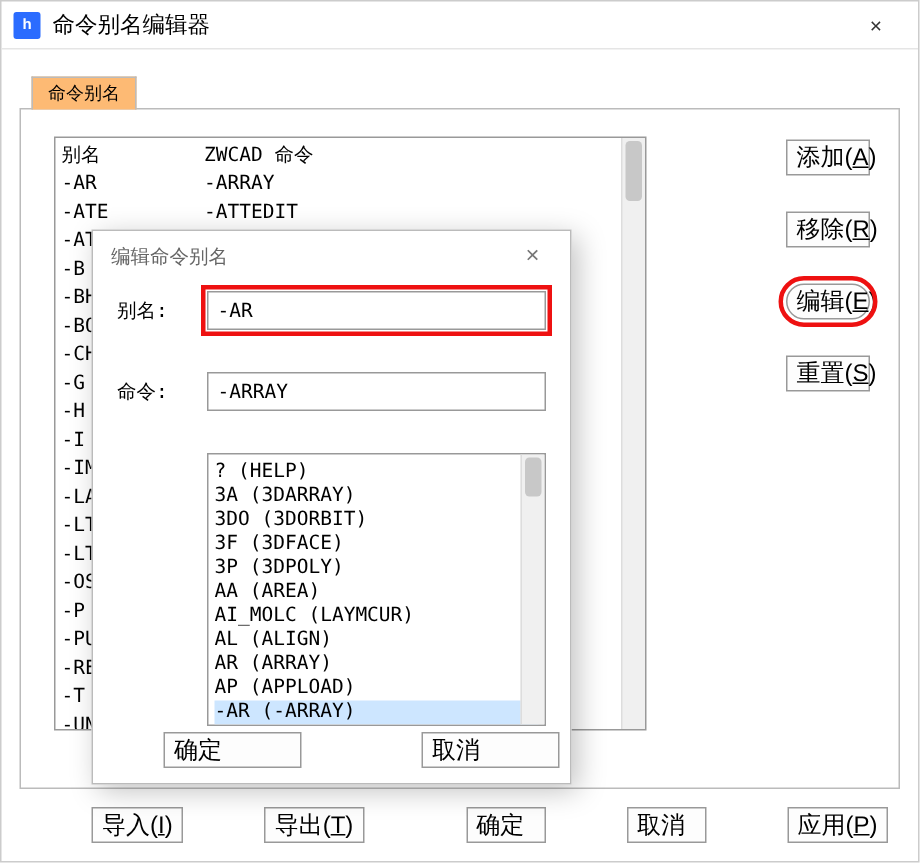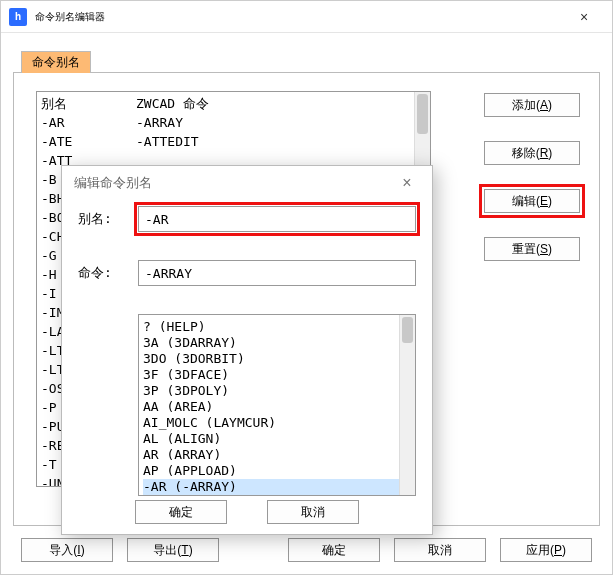--- a/index.html
+++ b/index.html
@@ -27,21 +27,21 @@
     background: #2b6cff;
     border-radius: 2px;
     display: flex;
     align-items: center;
     justify-content: center;
     color: #fff;
     font-size: 10px;
     font-weight: bold;
     margin-right: 8px;
   }
-  .titlebar .title { flex: 1; font-size: 10px; }
+  .titlebar .title { flex: 1; font-size: 15px; }
   .titlebar .close {
     width: 40px; height: 32px;
     display: flex;
     align-items: center;
     justify-content: center;
     font-size: 14px;
     color: #333;
   }
   
   .tab-strip {
@@ -106,49 +106,51 @@
     display: flex;
     flex-direction: column;
     gap: 24px;
   }
   .btn {
     border: 1px solid #999;
     background: #fdfdfd;
     height: 24px;
     display: flex;
     align-items: center;
-    justify-content: center;
-    font-size: 12px;
+    justify-content: flex-start;
+    font-size: 16px;
     padding: 0 6px;
     cursor: default;
     white-space: nowrap;
+    margin-left: 40px;
   }
   .side-buttons .highlight {
     outline: 3px solid #e11;
     outline-offset: 2px;
+    border-radius: 12px;
   }
   
   .bottom-buttons {
     position: absolute;
     bottom: 12px;
     left: 20px;
     right: 20px;
     display: flex;
     gap: 14px;
     justify-content: space-between;
   }
   .bottom-buttons .btn { width: 92px; }
   .bottom-buttons .spacer { flex: 1; }
 
   
   .modal {
     position: absolute;
-    top: 164px;
+    top: 152px;
     left: 60px;
-    width: 372px;
+    width: 320px;
     height: 370px;
     background: #fff;
     border: 1px solid #bbb;
     box-shadow: 4px 4px 18px rgba(0,0,0,0.25);
     z-index: 10;
   }
   .modal .m-title {
     height: 34px;
     display: flex;
     align-items: center;

